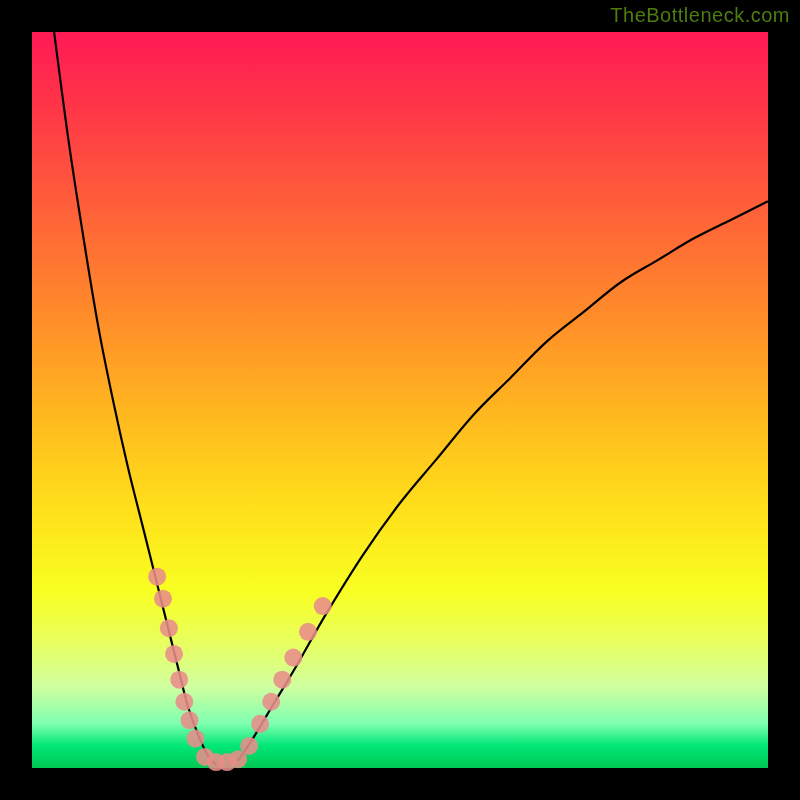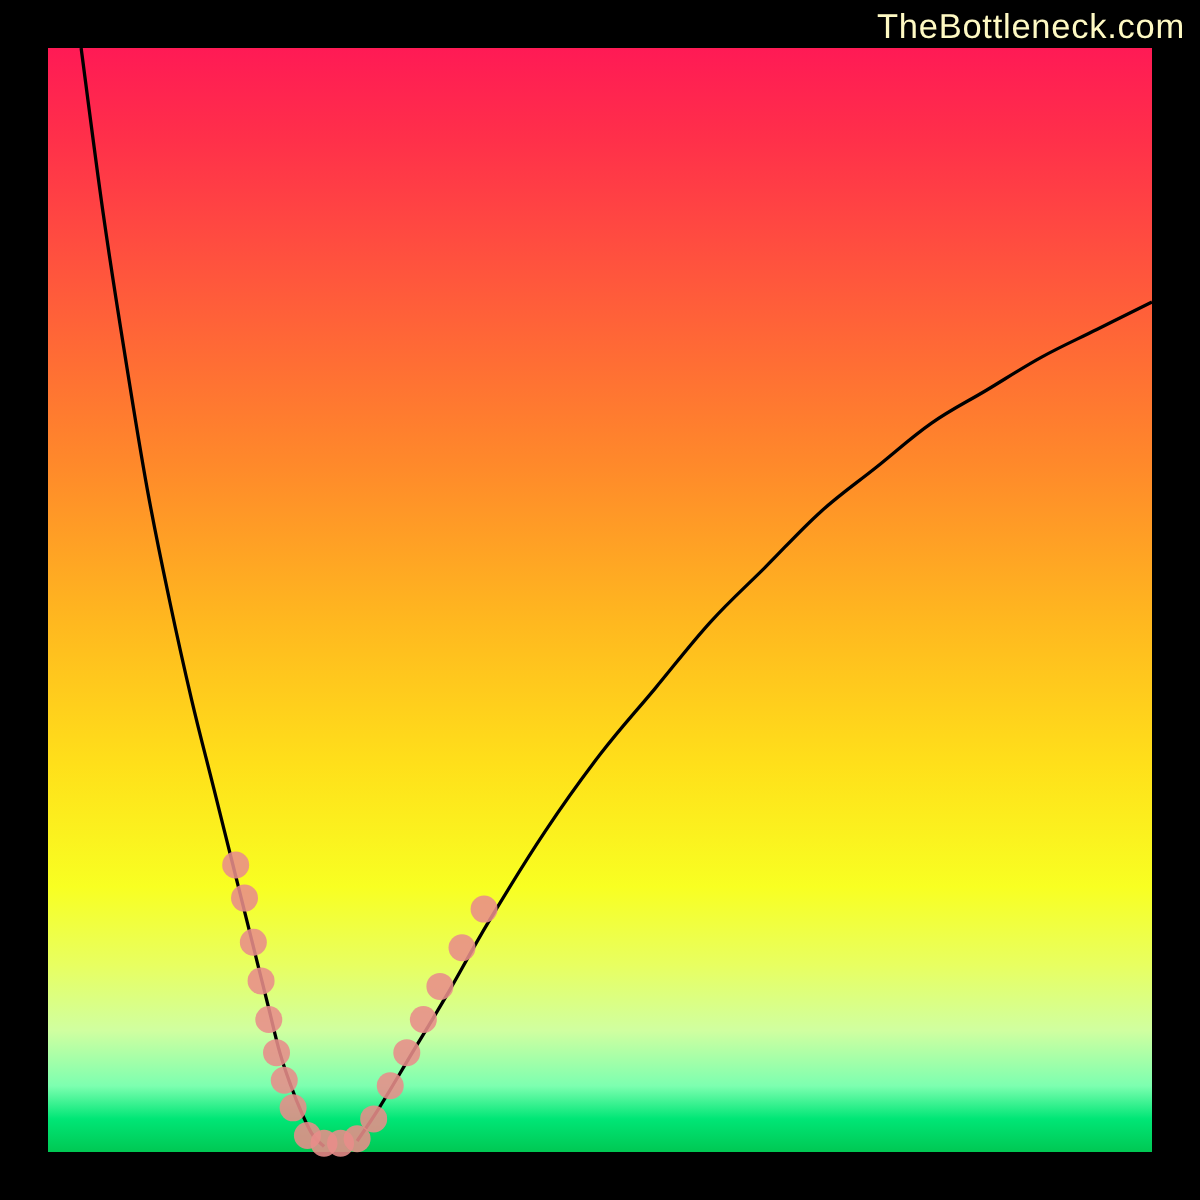--- a/index.html
+++ b/index.html
@@ -28,22 +28,22 @@
       #e8ff60 83%,
       #d0ffa0 89%,
       #7dffb0 94%,
       #00e676 97%,
       #00c853 100%);
   }
   .watermark {
     position: absolute;
     top: 4px;
     right: 10px;
-    color: #fef9c3;
-    font-size: 23px;
+    color: #4d7c0f;
+    font-size: 20px;
     font-weight: 500;
     letter-spacing: 0.5px;
     z-index: 5;
   }
   svg.plot {
     position: absolute;
     left: 0;
     top: 0;
     width: 736px;
     height: 736px;

